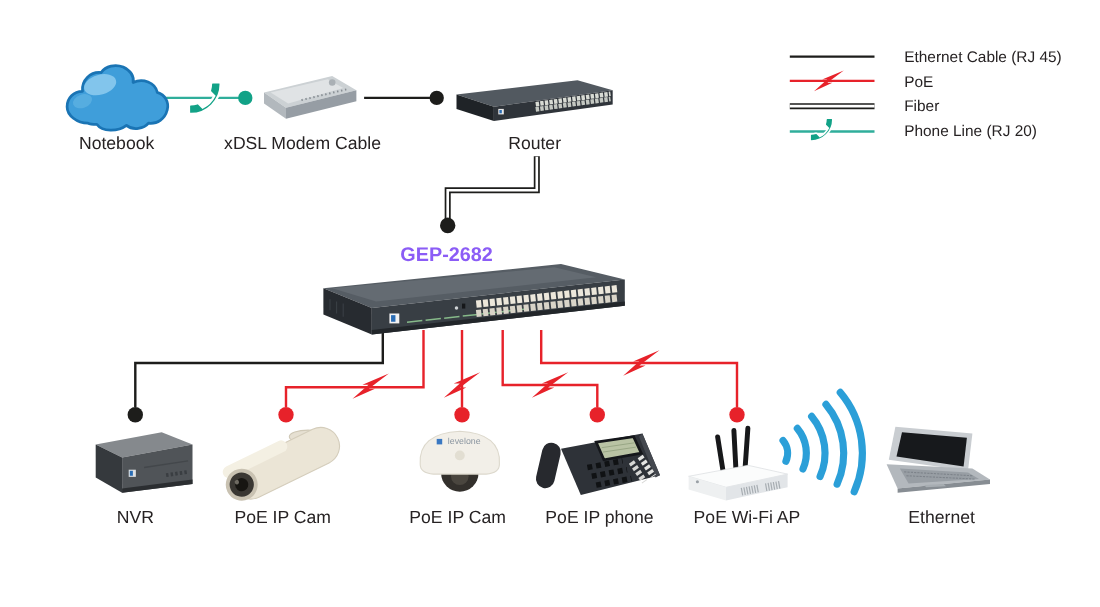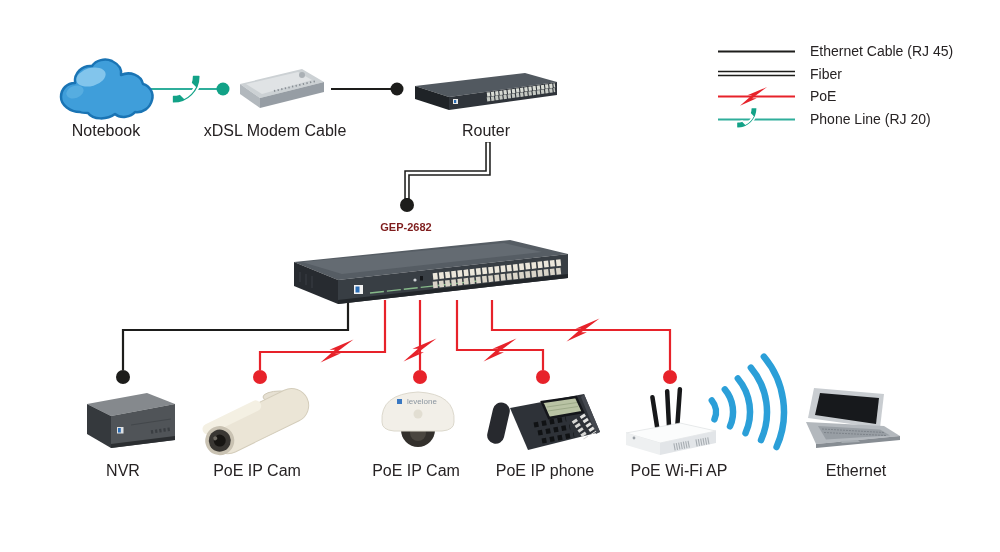--- a/index.html
+++ b/index.html
@@ -1,22 +1,22 @@
 <!DOCTYPE html>
 <html><head>
 <meta charset="utf-8">
 <style>
   html,body{margin:0;padding:0;background:#ffffff;}
   #canvas{position:relative;width:1000px;height:552px;background:#ffffff;overflow:hidden;
           font-family:"Liberation Sans", sans-serif;}
   #diagram-svg{position:absolute;left:0;top:0;}
   .lbl{position:absolute;font-size:16px;color:#262223;transform:translateX(-50%);white-space:nowrap;}
-  .lbl-bold{font-weight:bold;font-size:11px;color:#7f1d1d;}
+  .lbl-bold{font-weight:bold;font-size:18px;color:#8b5cf6;}
   .legend{position:absolute;left:716px;top:40px;}
-  .legend-row{display:flex;align-items:center;height:22.6px;}
+  .legend-row{display:flex;align-items:center;height:22.6px;gap:12px;}
   .legend-row svg{overflow:visible;flex:0 0 auto;}
   .legend-label{font-size:14px;color:#262223;margin-left:14px;white-space:nowrap;}
 </style>
 </head>
 <body>
 
 <div id="canvas">
 
 <svg id="diagram-svg" width="1000" height="552" viewBox="0 0 1000 552">
   <defs>
@@ -201,34 +201,34 @@
 
 <div class="legend">
   <div class="legend-row">
     <svg width="80" height="23">
       <line x1="2" y1="11.5" x2="79" y2="11.5" stroke="#1d1d1b" stroke-width="2.2"></line>
     </svg>
     <span class="legend-label">Ethernet Cable (RJ 45)</span>
   </div>
   <div class="legend-row">
     <svg width="80" height="23">
+      <line x1="2" y1="11.5" x2="79" y2="11.5" stroke="#e7222a" stroke-width="2.2"></line>
+      <use href="#bolt" transform="translate(24,2) scale(0.82)"></use>
+    </svg>
+    <span class="legend-label">PoE</span>
+  </div>
+  <div class="legend-row">
+    <svg width="80" height="23">
       <line x1="2" y1="11.5" x2="79" y2="11.5" stroke="#1d1d1b" stroke-width="5.5"></line>
       <line x1="2" y1="11.5" x2="79" y2="11.5" stroke="#ffffff" stroke-width="2.4"></line>
     </svg>
     <span class="legend-label">Fiber</span>
   </div>
   <div class="legend-row">
     <svg width="80" height="23">
-      <line x1="2" y1="11.5" x2="79" y2="11.5" stroke="#e7222a" stroke-width="2.2"></line>
-      <use href="#bolt" transform="translate(24,2) scale(0.82)"></use>
-    </svg>
-    <span class="legend-label">PoE</span>
-  </div>
-  <div class="legend-row">
-    <svg width="80" height="23">
       <line x1="2" y1="11.5" x2="79" y2="11.5" stroke="#2fae9b" stroke-width="2.2"></line>
       <use href="#handset" transform="translate(17,-4) scale(1.15)"></use>
     </svg>
     <span class="legend-label">Phone Line (RJ 20)</span>
   </div>
 </div>
 
 </div>
 
 </body></html>

